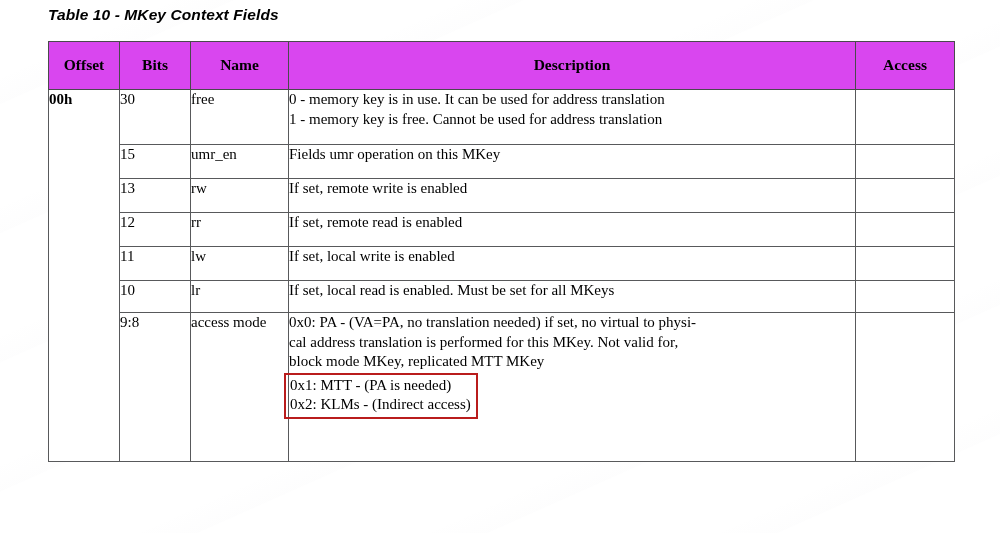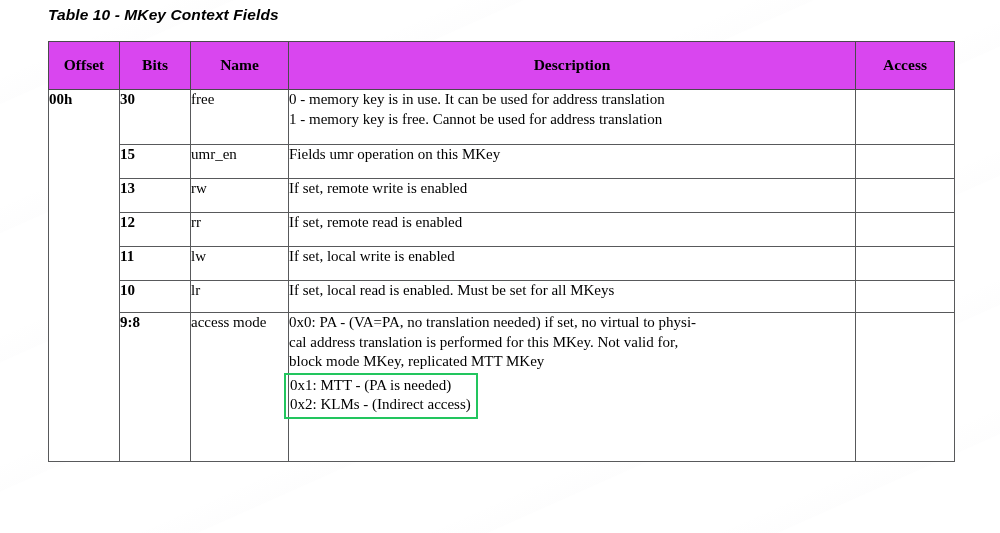--- a/index.html
+++ b/index.html
@@ -79,21 +79,20 @@
   col.c-access { width: 99px; }
 
   td.offset-cell {
     padding: 7px 0 0 11px;
     white-space: nowrap;
     font-weight: bold;
   }
   td.bits-cell {
     padding: 7px 0 6px 11px;
     white-space: nowrap;
-    font-weight: bold;
   }
   td.name-cell {
     padding: 7px 6px 6px 12px;
   }
   td.desc-cell {
     padding: 7px 10px 6px 12px;
   }
   td.access-cell {
     padding: 7px 8px 6px 10px;
   }
@@ -105,21 +104,21 @@
   tr.r-umr     td { height: 33px; }
   tr.r-rw      td { height: 33px; }
   tr.r-rr      td { height: 33px; }
   tr.r-lw      td { height: 33px; }
   tr.r-lr      td { height: 31px; }
   tr.r-access  td { height: 148px; }
 
   
   .redbox {
     display: inline-block;
-    border: 2px solid #22c55e;
+    border: 2px solid #b91c1c;
     padding: 1px 5px 2px 4px;
     margin-top: 1px;
     margin-left: -5px;
   }
   .redbox .desc-line { display: block; }
 
   
   .watermark {
     position: absolute;
     left: 0; top: 0;

